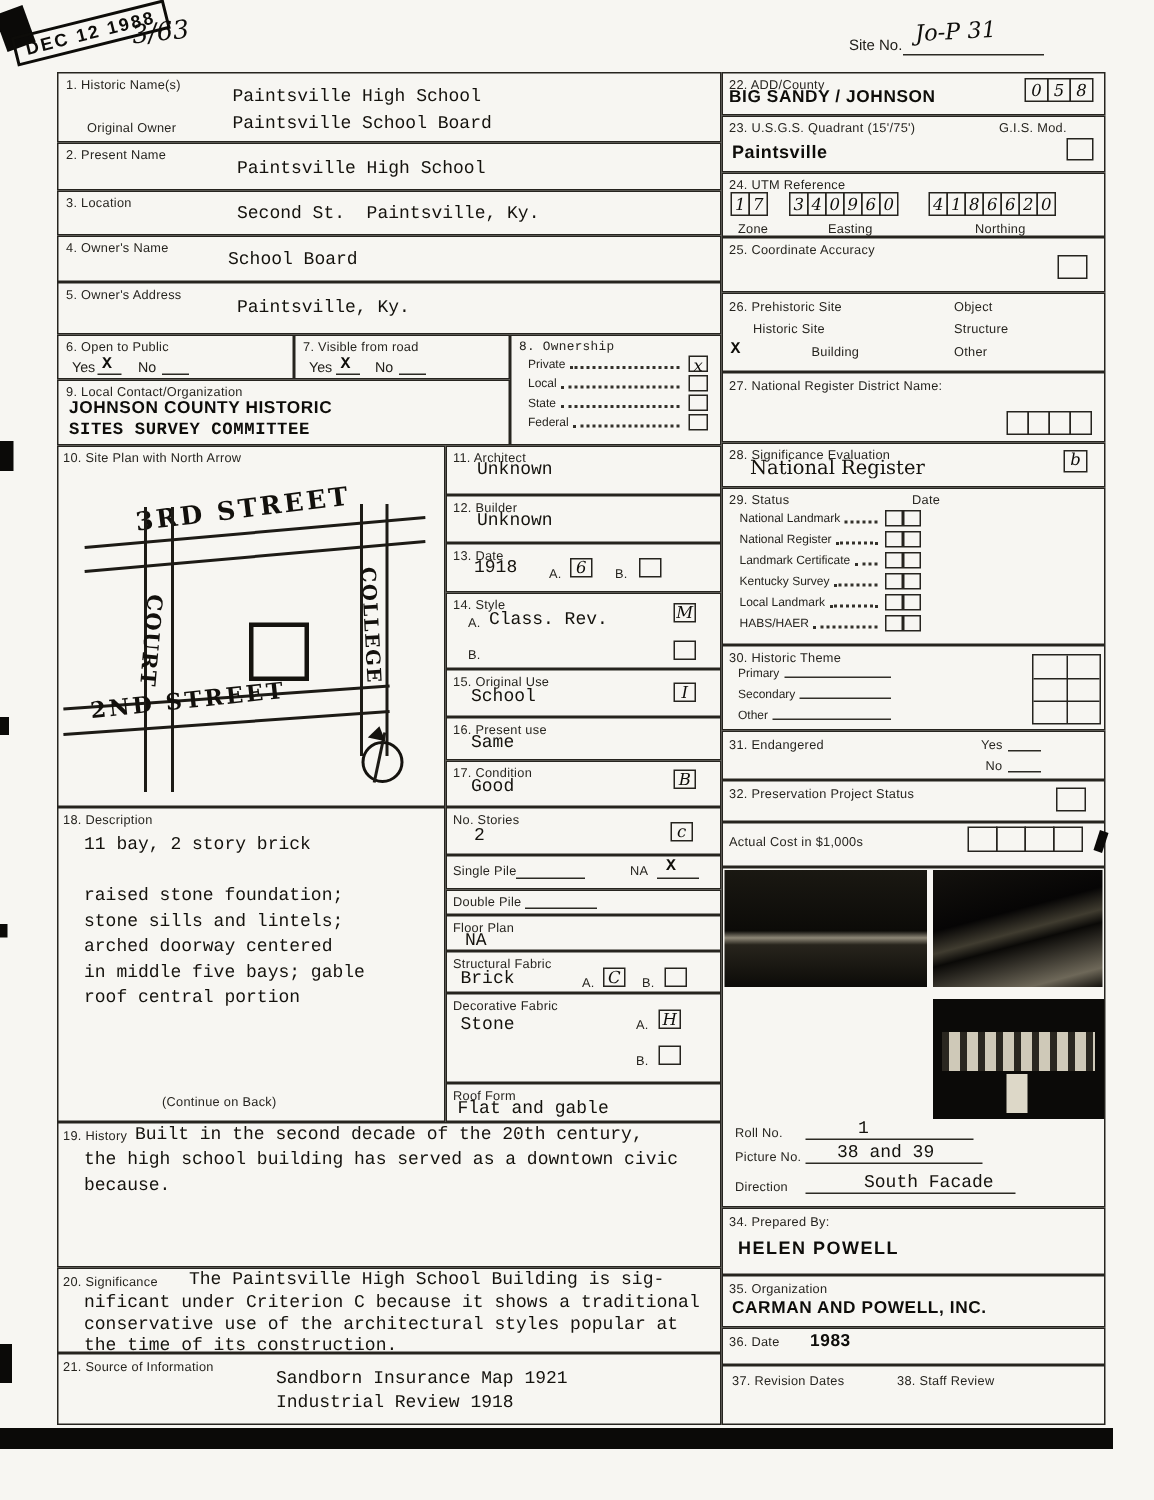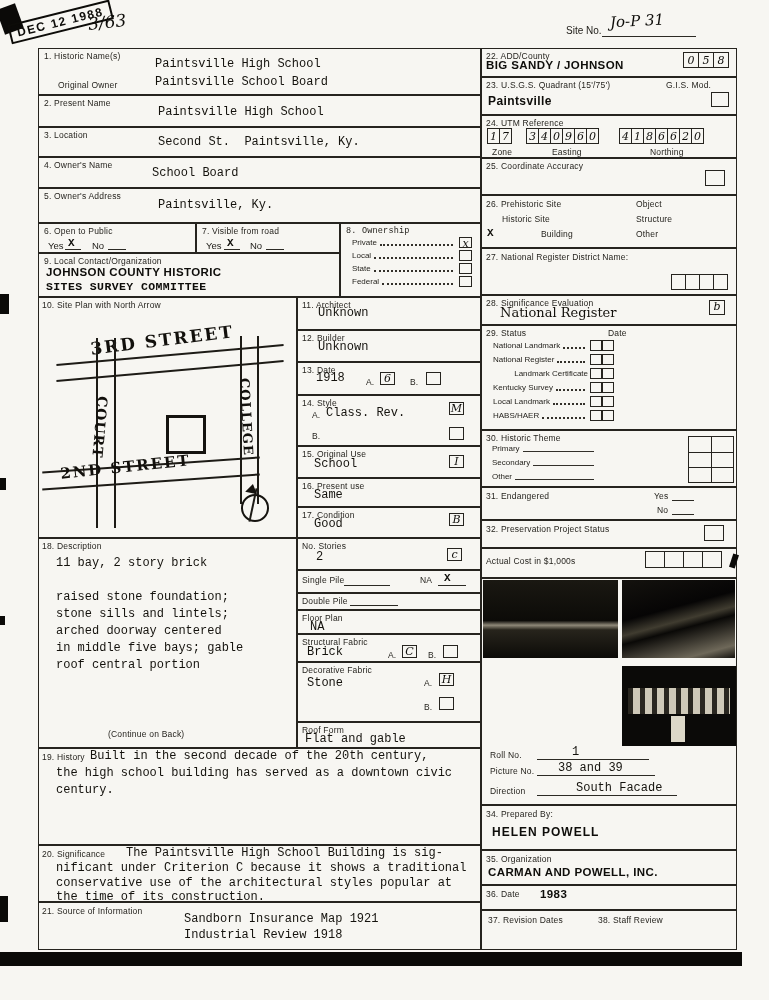--- a/index.html
+++ b/index.html
@@ -211,21 +211,21 @@
   <span class="cb" style="left:439px;top:697px;"></span>
 
   <div class="box" style="left:297px;top:722px;width:184px;height:26px;"></div>
   <span class="lbl" style="left:302px;top:725px;">Roof Form</span>
   <span class="typed" style="left:305px;top:732px;">Flat and gable</span>
 
   <div class="box" style="left:38px;top:748px;width:443px;height:97px;"></div>
   <span class="lbl" style="left:42px;top:752px;">19. History</span>
   <span class="typed" style="left:90px;top:749px;">Built in the second decade of the 20th century,</span>
   <span class="typed" style="left:56px;top:766px;">the high school building has served as a downtown civic</span>
-  <span class="typed" style="left:56px;top:783px;">century.</span>
+  <span class="typed" style="left:56px;top:783px;">because.</span>
 
   <div class="box" style="left:38px;top:845px;width:443px;height:57px;"></div>
   <span class="lbl" style="left:42px;top:849px;">20. Significance</span>
   <span class="typed" style="left:126px;top:846px;">The Paintsville High School Building is sig-</span>
   <span class="typed" style="left:56px;top:861px;">nificant under Criterion C because it shows a traditional</span>
   <span class="typed" style="left:56px;top:876px;">conservative use of the architectural styles popular at</span>
   <span class="typed" style="left:56px;top:890px;">the time of its construction.</span>
 
   <div class="box" style="left:38px;top:902px;width:443px;height:48px;"></div>
   <span class="lbl" style="left:42px;top:906px;">21. Source of Information</span>
@@ -309,21 +309,21 @@
       <span class="leader"></span>
     </div>
   <span class="cb" style="left:590px;top:340px;width:12px;height:11px;"></span>
     <span class="cb" style="left:602px;top:340px;width:12px;height:11px;"></span>
   <div class="flexrow" style="left:493px;top:355px;width:95px;">
       <span class="rl">National Register</span>
       <span class="leader"></span>
     </div>
   <span class="cb" style="left:590px;top:354px;width:12px;height:11px;"></span>
     <span class="cb" style="left:602px;top:354px;width:12px;height:11px;"></span>
-  <div class="flexrow" style="left:493px;top:369px;width:95px;flex-direction:column;">
+  <div class="flexrow" style="left:493px;top:369px;width:95px;">
       <span class="rl">Landmark Certificate</span>
       <span class="leader"></span>
     </div>
   <span class="cb" style="left:590px;top:368px;width:12px;height:11px;"></span>
     <span class="cb" style="left:602px;top:368px;width:12px;height:11px;"></span>
   <div class="flexrow" style="left:493px;top:383px;width:95px;">
       <span class="rl">Kentucky Survey</span>
       <span class="leader"></span>
     </div>
   <span class="cb" style="left:590px;top:382px;width:12px;height:11px;"></span>

